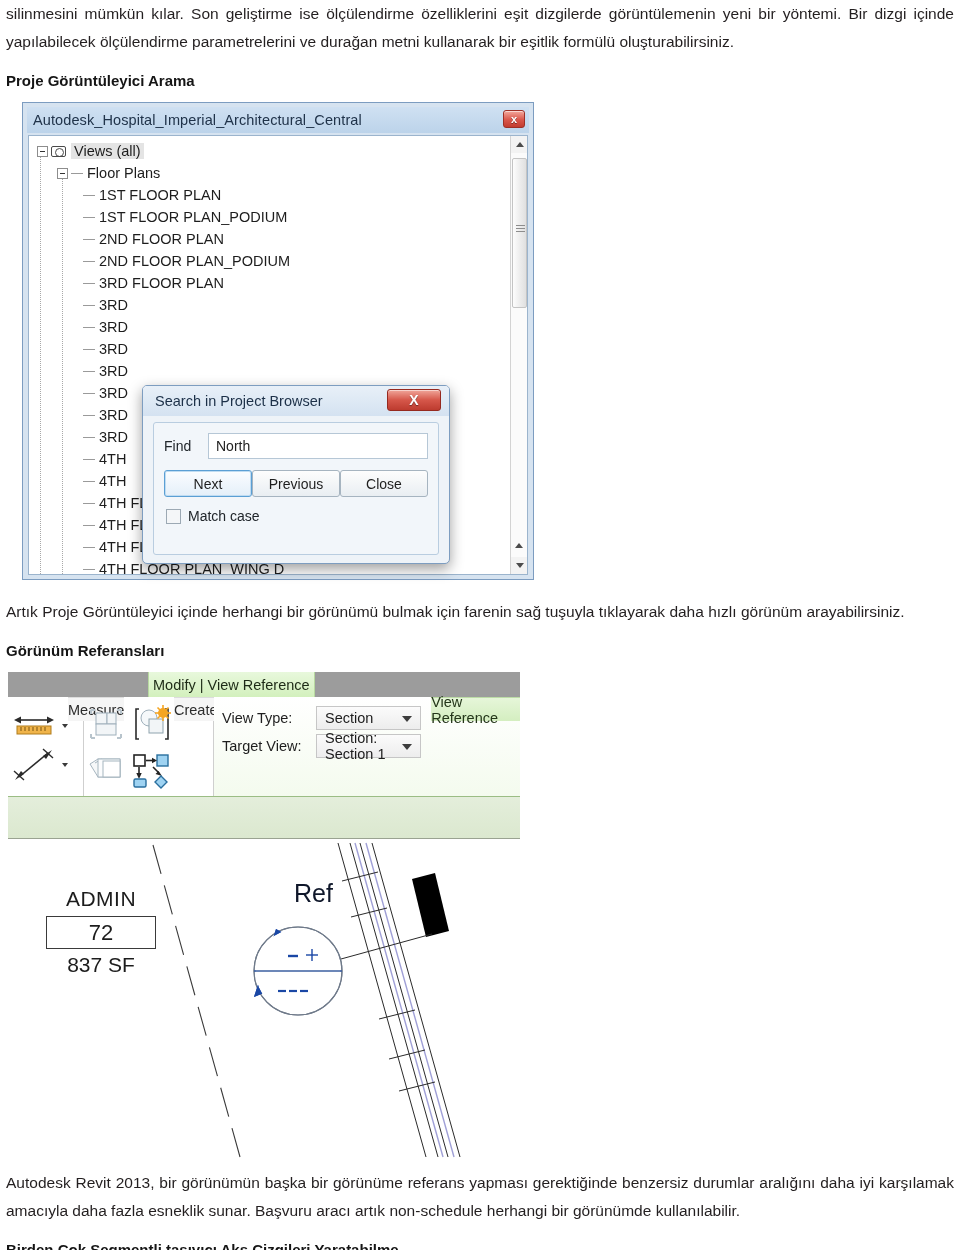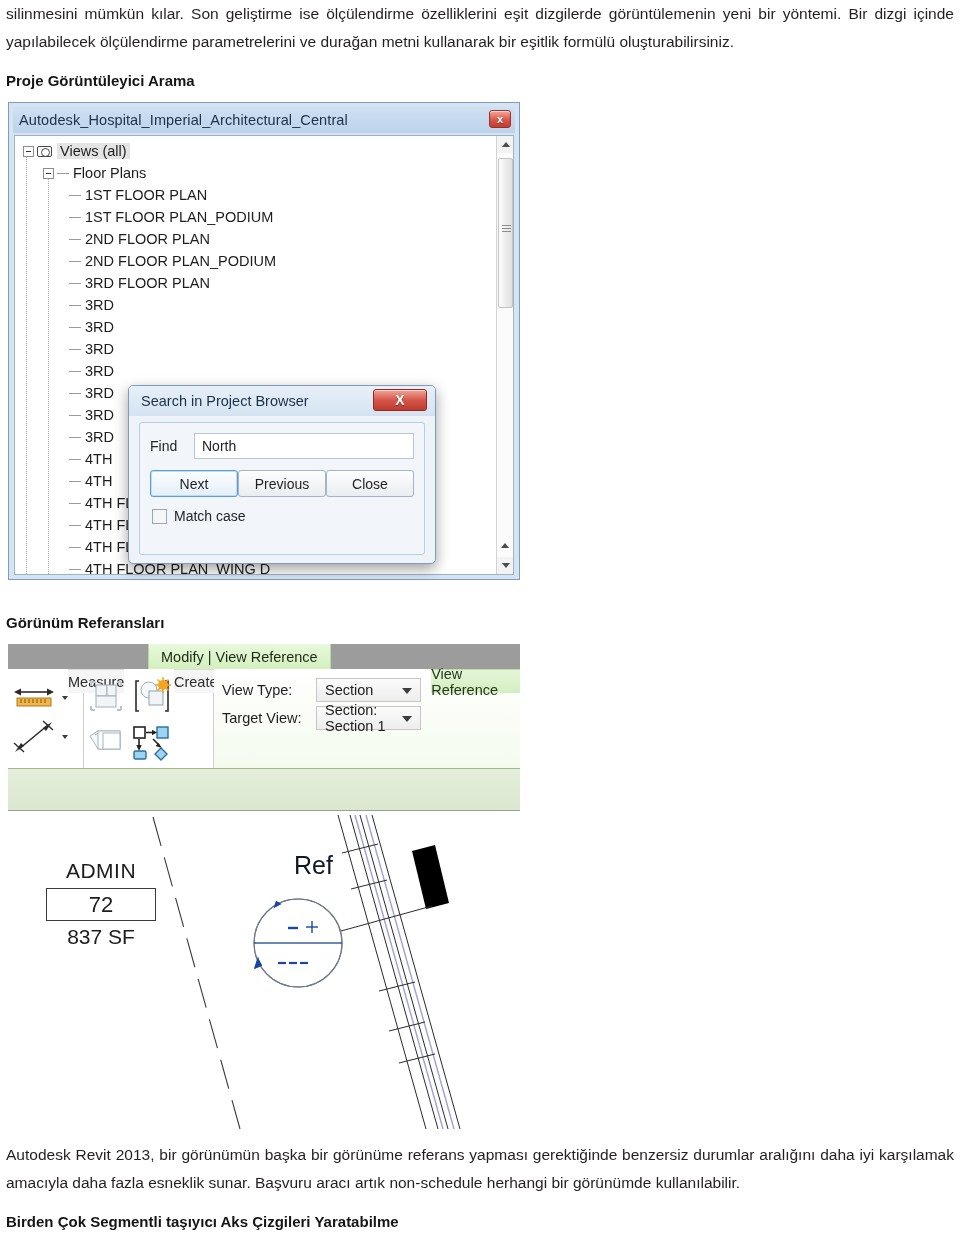--- a/index.html
+++ b/index.html
@@ -27,21 +27,21 @@
     font-weight:bold;
     color:#151515;
     margin:0;
     line-height:22px;
   }
   .spacer-14 { height:14px; }
   .spacer-10 { height:10px; }
   .spacer-18 { height:18px; }
 
   
-  .pb-wrap { position:relative; width:512px; margin-left:2px; }
+  .pb-wrap { position:relative; width:512px; margin-left:16px; }
   .pb-window {
     position:relative;
     width:512px; height:478px;
     background:#d6e3f0;
     border:1px solid #7c9cc0;
     padding:4px;
   }
   .pb-titlebar {
     height:26px;
     background:linear-gradient(#cfe0f2,#bcd3ea);
@@ -190,21 +190,21 @@
   
   .fig2 { position:relative; width:512px; margin-left:2px; }
   .ribbon { width:512px; }
   .rb-tabrow {
     height:25px; background:#9c9c9c; display:flex; align-items:stretch;
   }
   .rb-tabrow .filler { width:140px; }
   .rb-tab {
     background:linear-gradient(#e8f8dc,#d3f0bd);
     border-left:1px solid #b8d9a1; border-right:1px solid #b8d9a1;
-    padding:0 12px;
+    padding:0 4px;
     display:flex; align-items:center; justify-content:center;
     font-size:14.5px; color:#1d2a16; white-space:nowrap;
   }
   .rb-tabrow .filler2 { flex:1; }
   .rb-panels {
     display:flex; height:100px;
     border-bottom:1px solid #9bbd84;
     background:#ffffff;
   }
   .panel {
@@ -421,20 +421,21 @@
         <div class="row-chk">
           <span class="chk"></span>
           <span class="chk-lbl">Match case</span>
         </div>
       </div>
     </div>
   </div>
 
   <div class="spacer-18"></div>
 
+  <p class="para">Artık Proje Görüntüleyici içinde herhangi bir görünümü bulmak için farenin sağ tuşuyla tıklayarak daha hızlı görünüm arayabilirsiniz.</p>
 
   <div class="spacer-14"></div>
 
   <p class="heading">Görünüm Referansları</p>
 
   <div class="spacer-10"></div>
 
   <div class="fig2">
 
     <div class="ribbon">

